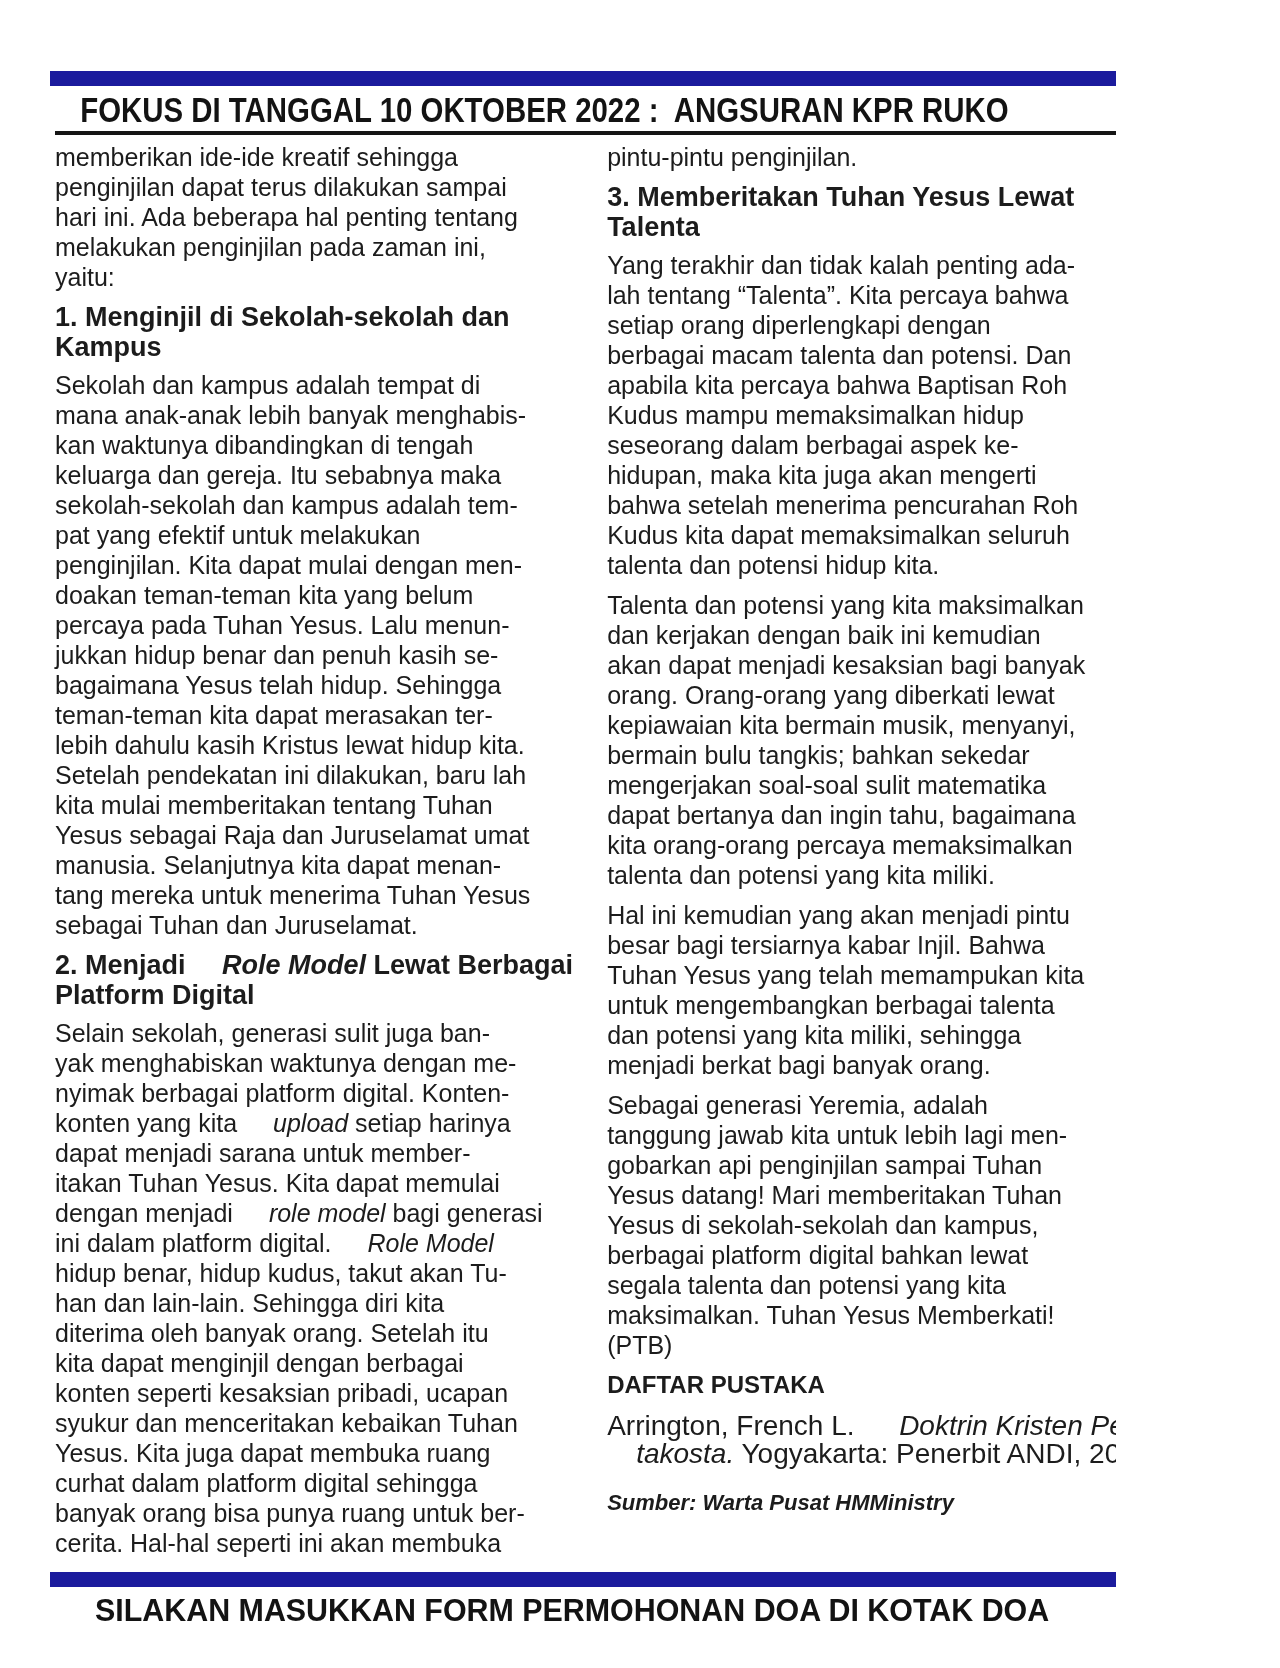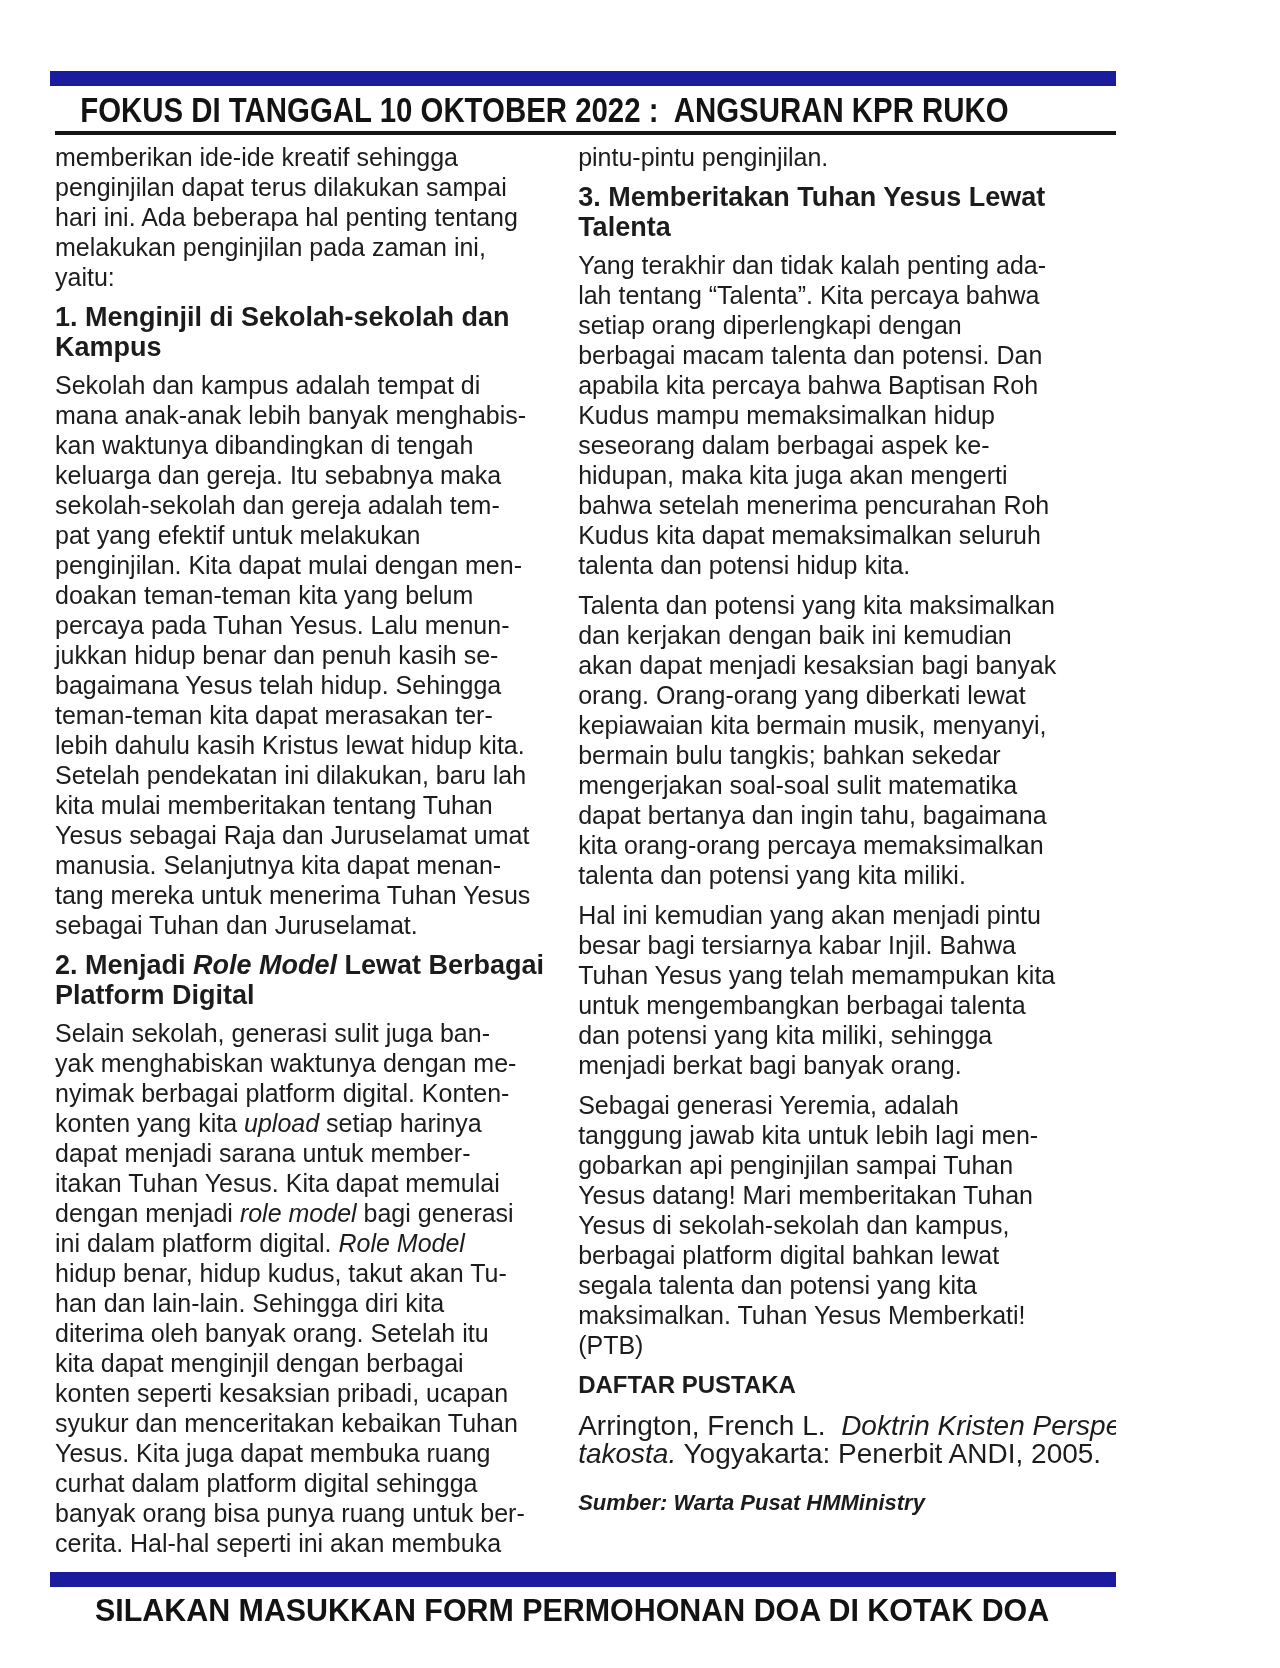--- a/index.html
+++ b/index.html
@@ -38,21 +38,21 @@
   }
   .col-left { width: 542px; }
   .col-right { flex: 1; }
   .blk { font-size: 25px; line-height: 30px; }
   .blk .ln { white-space: nowrap; }
   .blk.p { margin: 0 0 10px; }
   .blk.h { font-weight: bold; font-size: 27px; margin: 4px 0 8px; }
   .blk.ref-h { font-weight: bold; font-size: 24px; margin: 10px 0 12px; }
   .blk.bib { font-size: 28px; line-height: 28px; margin: 0 0 10px; }
   .blk.src { font-weight: bold; font-style: italic; font-size: 22px; margin: 20px 0 0; }
-  .it { font-style: italic; }
+  .it { font-style: italic; margin-left: 29px; }
   .footer-bar {
     position: absolute; left: 50px; top: 1572px;
     width: 1177px; height: 15px; background: var(--blue);
   }
   .footer-notice {
     position: absolute; left: 95px; top: 1592px;
     font-weight: bold; font-size: 32px; white-space: nowrap;
     transform: scaleX(0.95); transform-origin: left top; color: #131313;
   }
 </style>
@@ -81,21 +81,21 @@
         </div>
         <div class="blk h">
           <div class="ln"><span>1. Menginjil di Sekolah-sekolah dan</span></div>
           <div class="ln"><span>Kampus</span></div>
         </div>
         <div class="blk p">
           <div class="ln"><span>Sekolah dan kampus adalah tempat di</span></div>
           <div class="ln"><span>mana anak-anak lebih banyak menghabis-</span></div>
           <div class="ln"><span>kan waktunya dibandingkan di tengah</span></div>
           <div class="ln"><span>keluarga dan gereja. Itu sebabnya maka</span></div>
-          <div class="ln"><span>sekolah-sekolah dan gereja adalah tem-</span></div>
+          <div class="ln"><span>sekolah-sekolah dan kampus adalah tem-</span></div>
           <div class="ln"><span>pat yang efektif untuk melakukan</span></div>
           <div class="ln"><span>penginjilan. Kita dapat mulai dengan men-</span></div>
           <div class="ln"><span>doakan teman-teman kita yang belum</span></div>
           <div class="ln"><span>percaya pada Tuhan Yesus. Lalu menun-</span></div>
           <div class="ln"><span>jukkan hidup benar dan penuh kasih se-</span></div>
           <div class="ln"><span>bagaimana Yesus telah hidup. Sehingga</span></div>
           <div class="ln"><span>teman-teman kita dapat merasakan ter-</span></div>
           <div class="ln"><span>lebih dahulu kasih Kristus lewat hidup kita.</span></div>
           <div class="ln"><span>Setelah pendekatan ini dilakukan, baru lah</span></div>
           <div class="ln"><span>kita mulai memberitakan tentang Tuhan</span></div>

